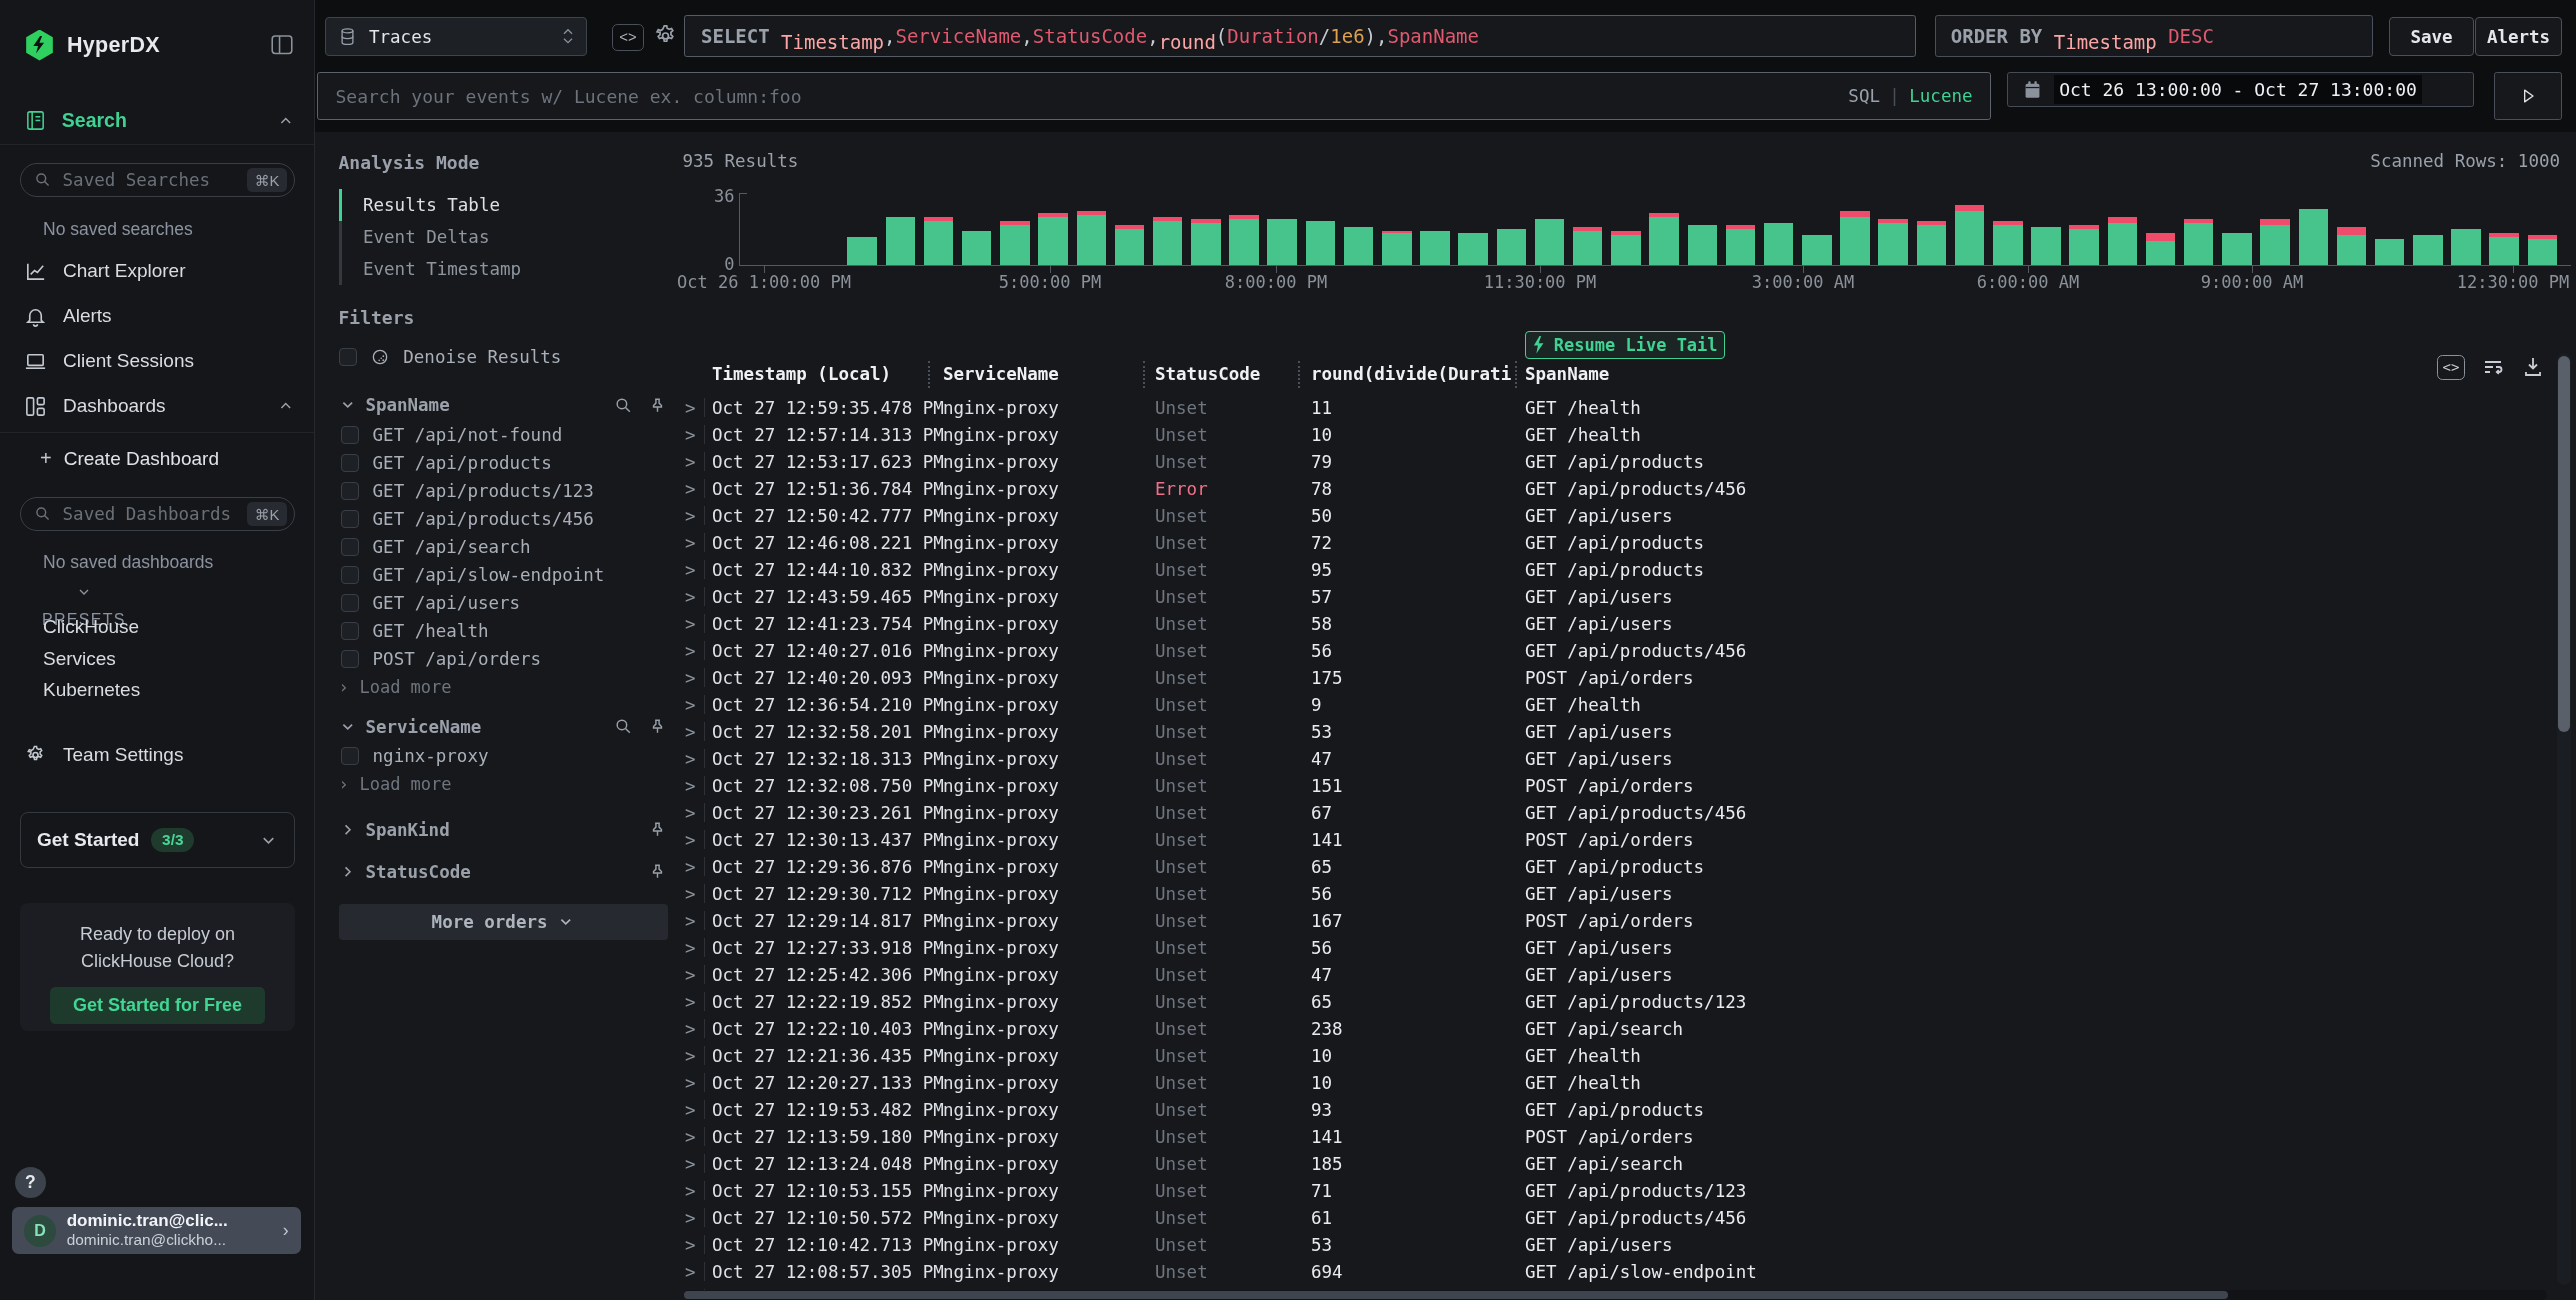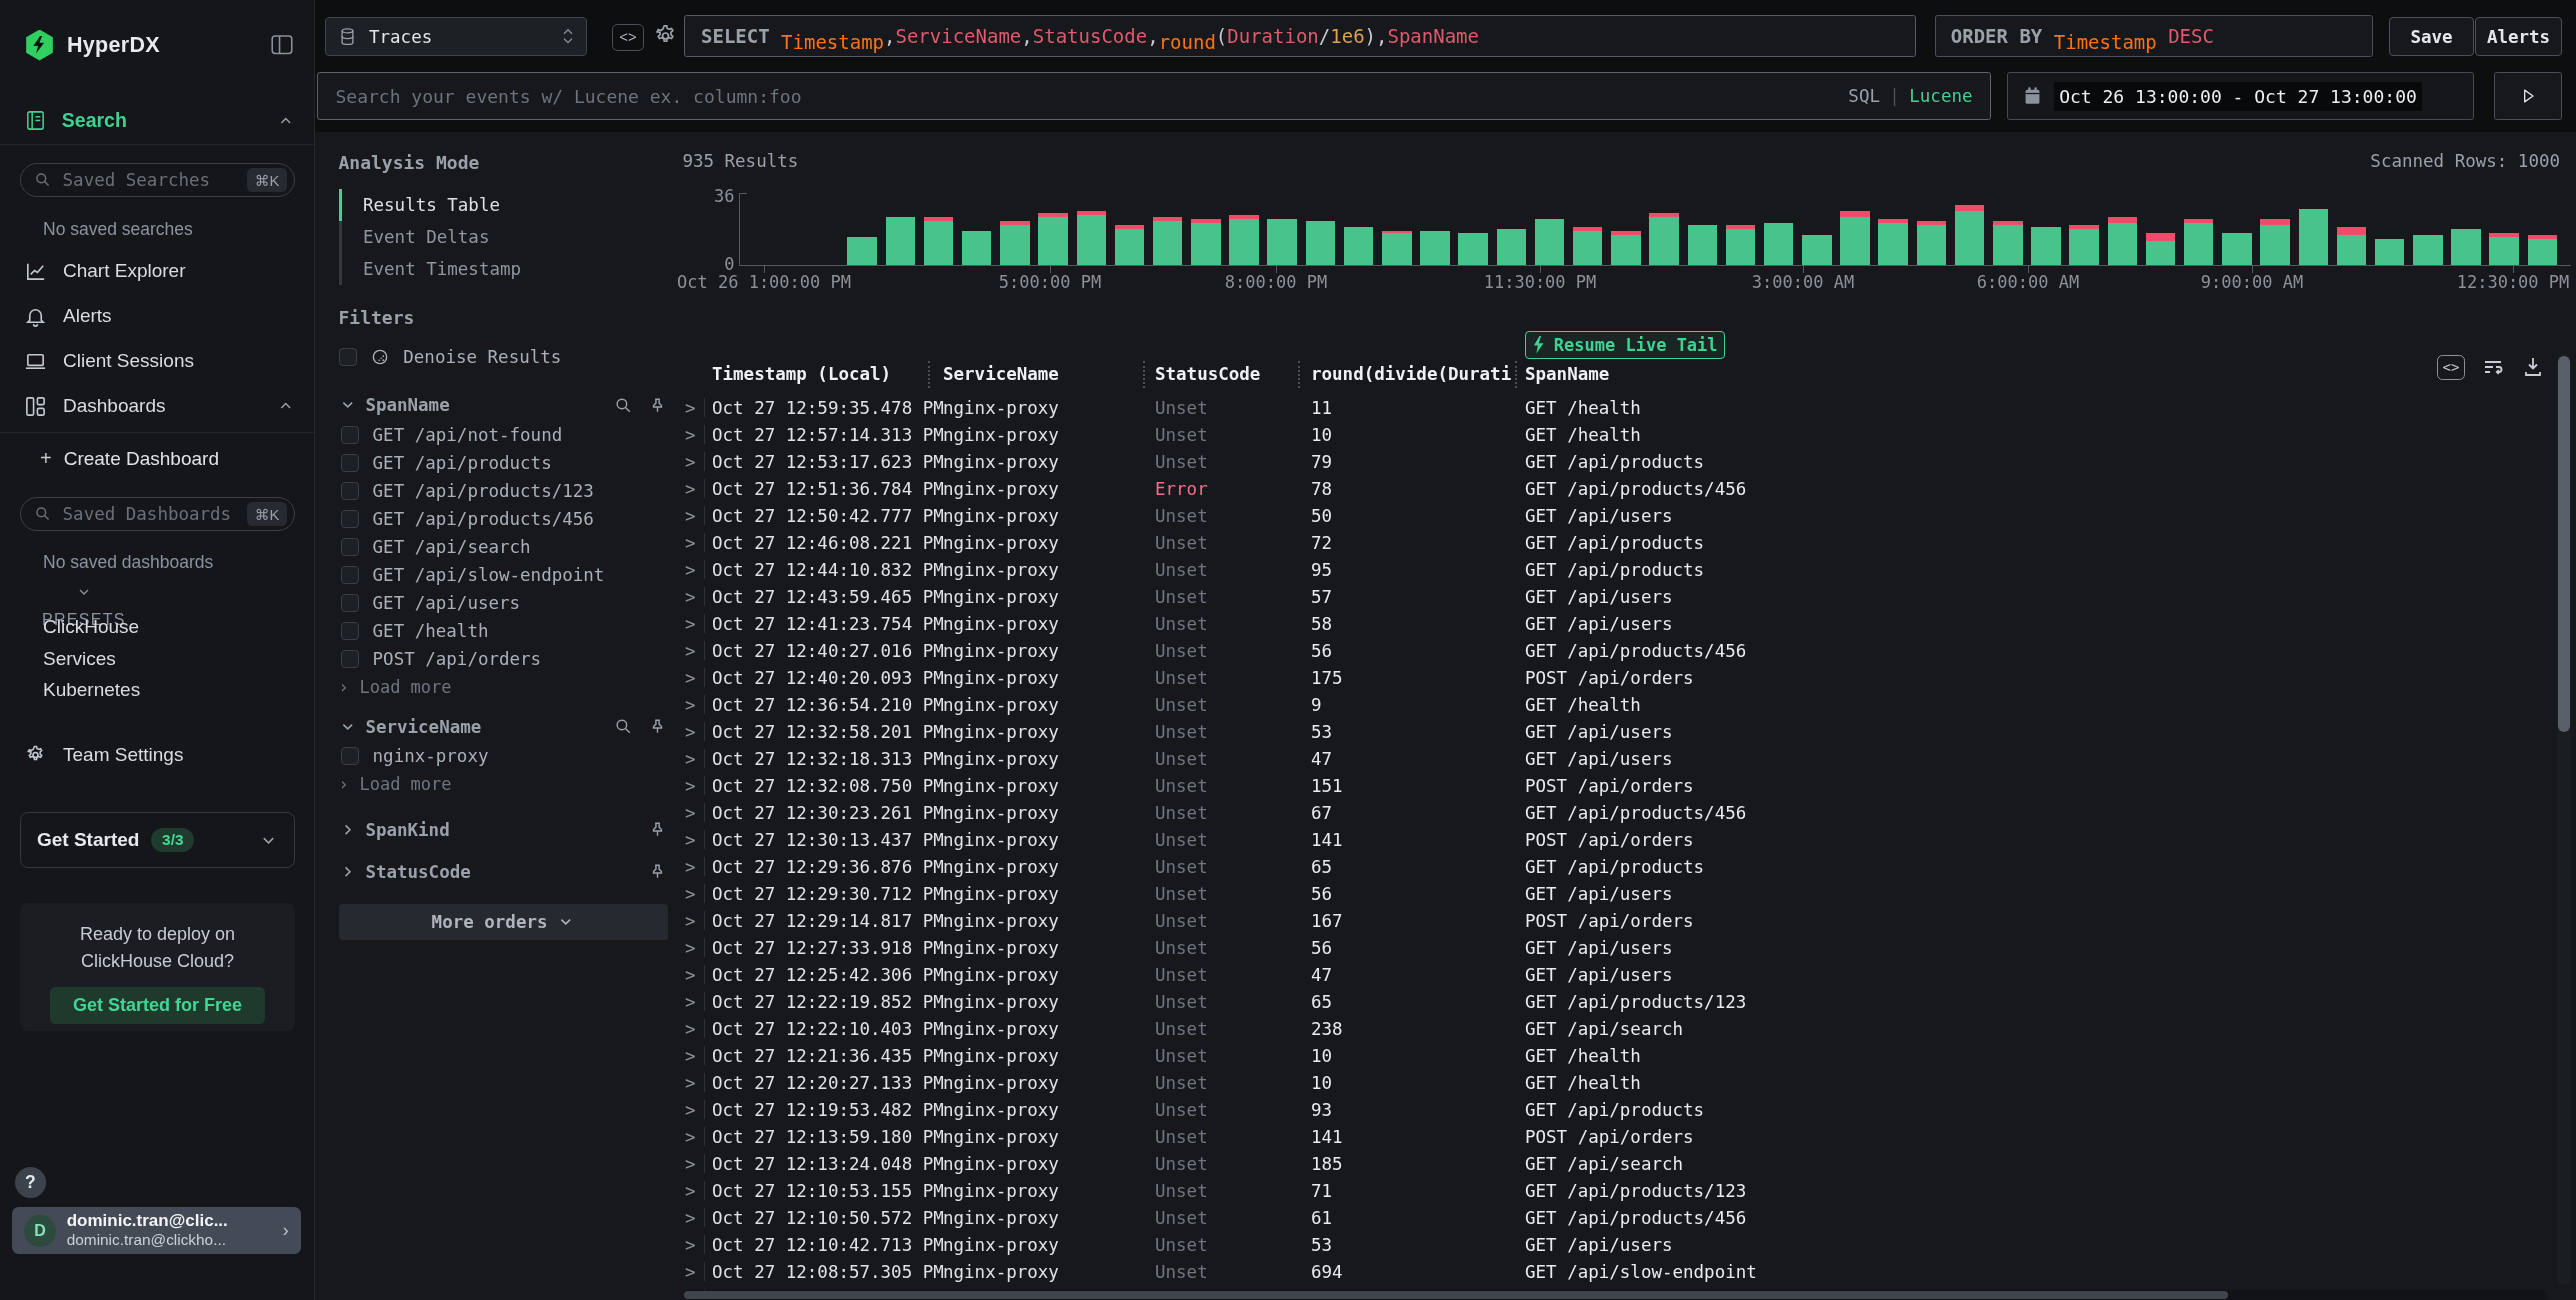--- a/index.html
+++ b/index.html
@@ -64,40 +64,40 @@
   .src-select { position:absolute; left:10px; top:17px; width:262px; height:39px; background:#1d2025;
     border:0.7px solid #3e434c; border-radius:4px; display:flex; align-items:center; gap:12px; padding:0 12px; cursor:pointer; }
   .src-select .slabel { font-size:17.5px; color:#e3e6ea; }
   .updown { margin-left:auto; display:flex; flex-direction:column; gap:1.3px; color:#8b929c; }
   .code-btn { position:absolute; left:297px; top:23.5px; width:32px; height:27px; border:0.7px solid #4a505a; border-radius:5.4px;
     color:#aeb4bd; font-size:14.8px; display:flex; align-items:center; justify-content:center; cursor:pointer; background:transparent; }
   .gear-btn { position:absolute; left:337px; top:23px; color:#9aa1ab; cursor:pointer; background:none; border:none; }
   .query-box { position:absolute; left:369px; top:14.8px; width:1232px; height:42px; background:#16181c;
     border:0.7px solid #565c66; border-radius:2.7px; display:flex; align-items:center; padding:0 16px; font-size:19px; white-space:pre; cursor:text; }
   .tk-kw { color:#9aa1ab; font-weight:bold; }
-  .tk-pu { color:#f97316;margin-top:12px; }
+  .tk-pu { color:#fca5a5;margin-top:12px; }
   .tk-ro { color:#e0596f; }
   .tk-or { color:#dfa04f; }
   .tk-pn { color:#c6cbd2; }
   .orderby-box { position:absolute; left:1620px; top:14.8px; width:438px; height:42px; background:#16181c;
     border:0.7px solid #4a505a; border-radius:2.7px; display:flex; align-items:center; padding:0 14.8px; font-size:19px; white-space:pre; cursor:text; }
   .btn { position:absolute; top:17px; height:39px; border:0.7px solid #4a505a; border-radius:4px; background:#16181c;
     color:#e3e6ea; font-family:"DejaVu Sans Mono",monospace; font-size:17.5px; font-weight:600; cursor:pointer; }
   .save-btn { left:2074px; width:85px; }
   .alerts-btn { left:2160px; width:87px; }
 
   
   .search-box { position:absolute; left:2px; top:72px; width:1674px; height:48px; background:#16181c;
     border:0.7px solid #5d636d; border-radius:2.7px; display:flex; align-items:center; padding:0 17.5px; cursor:text; }
   .search-box .ph { color:#6c737d; font-size:18px; }
   .mode-toggle { margin-left:auto; font-size:17.5px; display:flex; align-items:center; gap:9.4px; }
   .mode-sql { color:#9aa1ab; cursor:pointer; }
   .mode-sep { color:#4a505a; }
   .mode-lucene { color:#40d293; cursor:pointer; }
-  .date-box { position:absolute; left:1692px; top:72px; width:467px; height:48px; background:#15171b;
+  .date-box { position:absolute; left:1692px; top:72px; width:467px; height:35px; background:#15171b;
     border:0.7px solid #464c55; border-radius:2.7px; display:flex; align-items:center; gap:12px; padding:0 14.8px; cursor:pointer; }
   .date-text { background:#08090b; color:#eef1f4; font-size:18px; padding:4px 5.4px; }
   .run-btn { position:absolute; left:2179px; top:72px; width:68px; height:48px; border:0.7px solid #4a505a;
     border-radius:2.7px; background:#16181c; color:#dfe3e8; display:flex; align-items:center; justify-content:center; cursor:pointer; }
 
   
   .filters { position:absolute; left:0; top:132px; width:362px; bottom:0; padding:20px 10px 0 23.5px; overflow:hidden; }
   .fp-title { color:#9aa1ab; font-weight:bold; font-size:18px; margin-bottom:16px; }
   .mode-list { margin-bottom:21.5px; }
   .mode-item { height:32px; display:flex; align-items:center; padding-left:21.5px; border-left:3.4px solid #34383f;

